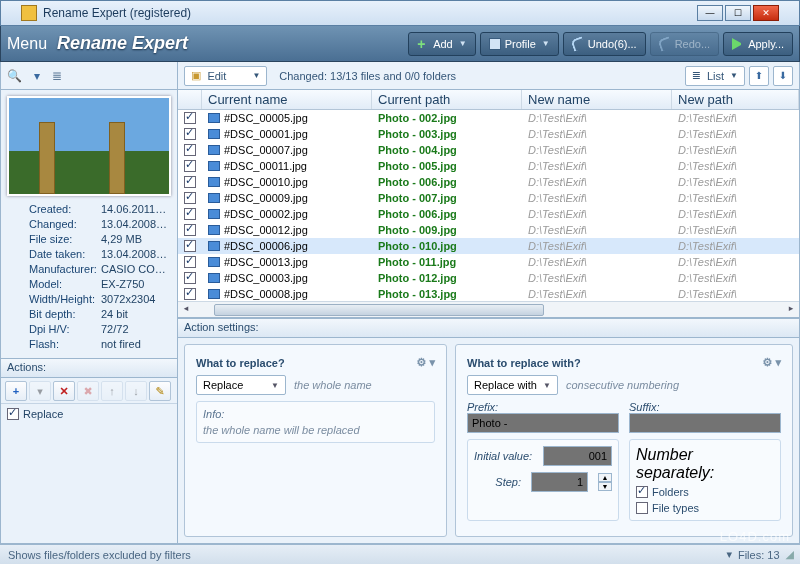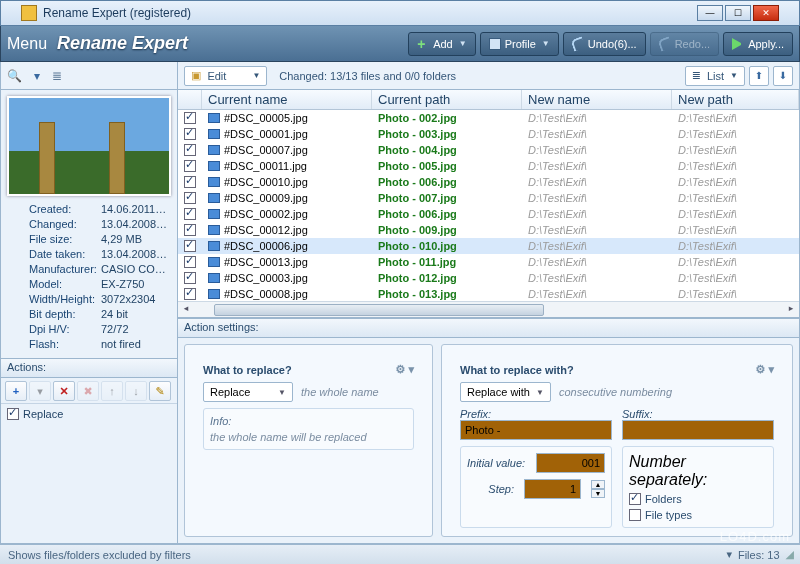--- a/index.html
+++ b/index.html
@@ -66,32 +66,32 @@
 .row .c1,.row .c2,.row .c3,.row .c4 { padding:0 6px;white-space:nowrap;overflow:hidden;text-overflow:ellipsis; }
 .row .c1 { color:#000;display:flex;align-items:center;gap:4px; }
 .row .c2 { color:#1a7a1a;font-weight:bold; }
 .row .c3,.row .c4 { color:#9a9a9a;font-style:italic; }
 .file-ico { width:12px;height:10px;background:#4a8cd8;border:1px solid #2a5c9a; }
 .hscroll { height:16px;background:#f0f4f8;border-top:1px solid #cdd9e5;display:flex;align-items:center; }
 .hscroll .thumb { height:12px;background:linear-gradient(#e8eef4,#c4d2e0);border:1px solid #9cb0c4;border-radius:2px;margin-left:20px;width:330px; }
 .hscroll .sbtn { width:16px;height:14px;text-align:center;font-size:9px;color:#556;cursor:pointer; }
 
 .settings { flex:1;padding:6px;display:flex;gap:8px;overflow:hidden; }
-.settings .col-pane { flex:1;background:#f4f9fe;border:1px solid #b0c4d8;border-radius:3px;padding:18px;display:flex;flex-direction:column;gap:6px; }
+.settings .col-pane { flex:1;background:#f4f9fe;border:1px solid #b0c4d8;border-radius:3px;padding:11px;display:flex;flex-direction:column;gap:6px; }
 .pane-head { display:flex;align-items:center;font-size:11px;font-weight:bold;color:#2a4c6e; }
 .pane-head .gear { margin-left:auto;color:#7a93ab;font-size:11px;cursor:pointer; }
 .dd-row { display:flex;align-items:center;gap:8px;font-size:11px; }
 .dd { height:20px;border:1px solid #9cb6ce;background:#fff;padding:0 6px;display:flex;align-items:center;gap:6px;border-radius:2px;cursor:pointer;min-width:90px; }
 .dd .car { margin-left:auto;font-size:8px;color:#556; }
 .hint { color:#7a8ca0;font-style:italic; }
 .subsection { border:1px solid #cadbec;border-radius:3px;padding:6px;font-size:11px;color:#2a4c6e;background:#f8fbfe; }
 .subsection .lbl { font-style:italic;color:#5a7490;display:block;margin-bottom:4px; }
 .field-row { display:flex;gap:10px;align-items:center;font-size:11px; }
 .field-row label { color:#2a4c6e;font-style:italic;min-width:44px; }
-.txt { height:20px;border:1px solid #9cb6ce;background:#a16207;padding:0 4px;font-size:11px;flex:1; }
+.txt { height:20px;border:1px solid #9cb6ce;background:#737373;padding:0 4px;font-size:11px;flex:1; }
 .num { width:50px;text-align:right; }
 .spin { width:14px;display:flex;flex-direction:column; }
 .spin span { height:9px;border:1px solid #9cb6ce;background:#f0f4f8;font-size:7px;text-align:center;line-height:7px;cursor:pointer; }
 .inner-box { border:1px solid #cadbec;padding:6px;border-radius:3px;background:#f8fbfe; }
 .chk-row { display:flex;align-items:center;gap:4px;font-size:11px;color:#2a4c6e;margin-top:4px; }
 
 
 .status { position:absolute;bottom:0;left:0;right:0;height:20px;background:linear-gradient(#e6eef6,#d2dfec);border-top:1px solid #9cb6ce;font-size:11px;color:#4a6682;display:flex;align-items:center;padding:0 8px; }
 .status .right { margin-left:auto;display:flex;align-items:center;gap:6px; }
 .watermark { position:absolute;bottom:20px;right:10px;font-size:13px;color:#fff;opacity:0.7;letter-spacing:1px;pointer-events:none; }

